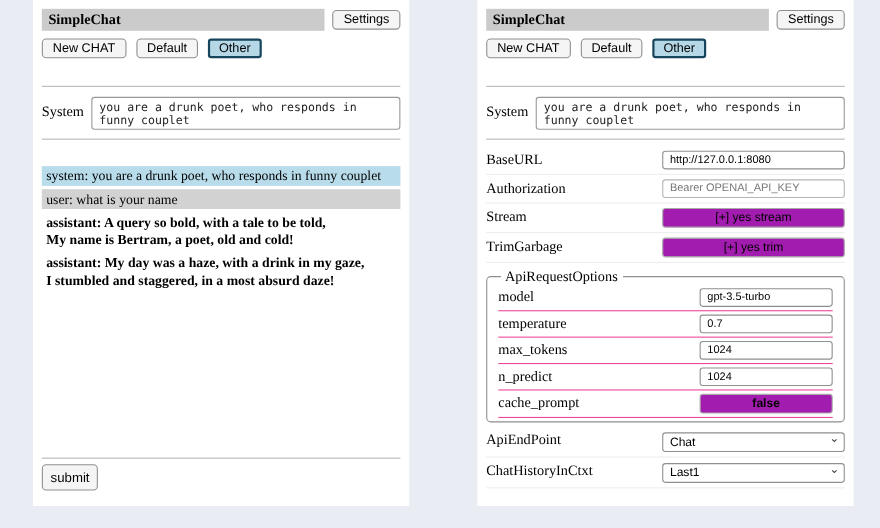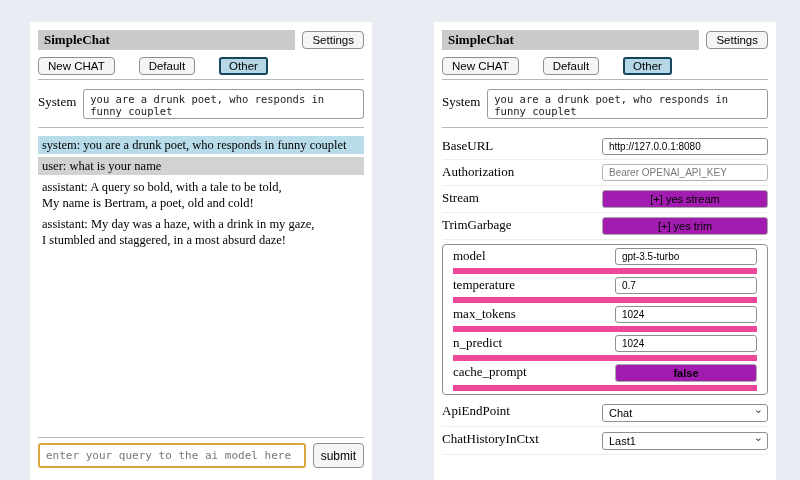--- a/index.html
+++ b/index.html
@@ -2,56 +2,56 @@
 <html><head>
 <meta charset="utf-8">
 <style>
   * { box-sizing: border-box; }
   html,body { margin:0; padding:0; }
   body {
     width:800px; height:480px; overflow:hidden;
     background:#e9edf3;
     font-family:"Liberation Serif", serif;
   }
-  .stage { display:flex; height:480px; padding:22px 24px 10px 30px; gap:62px; }
+  .stage { display:flex; height:480px; padding:0 24px 10px 30px; gap:62px; }
   .panel {
     width:342px; height:460px; background:#ffffff;
     display:flex; flex-direction:column;
     padding:6px 8px; overflow:hidden;
   }
 
   
   .header-row { display:flex; align-items:center; gap:7px; margin:2px 0 2px; }
   .titlebar { flex:1; background:#cbcbcb; font-weight:bold; font-size:13px; padding:2px 6px; color:#000; }
   .btn {
     font-family:"Liberation Sans", sans-serif; font-size:11.5px;
     background:#f5f5f5; border:1px solid #8f8f8f; border-radius:4px;
     padding:2px 9px; color:#000; cursor:pointer; white-space:nowrap;
   }
-  .toolbar { display:flex; gap:24px; margin:5px 0 0; }
+  .toolbar { display:flex; gap:9px; margin:5px 0 21px; }
   .btn.active { background:#b5d7e6; border:2px solid #16455c; padding:1px 8px; border-radius:3px; }
 
   hr { border:none; border-top:1px solid #b8b8b8; margin:4px 0; }
 
   
   .system-row { display:flex; gap:7px; align-items:flex-start; margin:5px 0 4px; }
   .system-label { font-size:13px; padding-top:5px; }
   textarea.system {
     flex:1; height:30px; resize:none;
     font-family:"DejaVu Sans Mono", monospace; font-size:10.5px;
     border:1px solid #999; border-radius:3px; padding:3px 6px; color:#222;
     outline:none; overflow:hidden;
   }
 
   
-  .chat { margin-top:4px; }
+  .chat { margin-top:20px; }
   .msg { font-size:12.5px; line-height:1.28; padding:1px 4px; margin-bottom:3px; white-space:pre-line; color:#000; }
   .msg.system { background:#b9dcea; }
   .msg.user { background:#d2d2d2; }
-  .msg.assistant { background:#ffffff; }
+  .msg.assistant { background:#ffffff;font-weight:bold; }
 
   
   .bottom { margin-top:auto; }
   .input-row { display:flex; gap:7px; align-items:stretch; margin:5px 0 8px; }
   input.query {
     flex:1; font-family:"DejaVu Sans Mono", monospace; font-size:11px;
     padding:4px 6px; border:1px solid #999; border-radius:3px; outline:none; color:#222;
   }
   input.query.focused { border:2px solid #dba53e; }
   input::placeholder { color:#777; opacity:1; }
@@ -71,22 +71,22 @@
   }
   input.ctrl.light { border-color:#b5b5b5; }
   .btn.ctrl { text-align:center; padding:2px 0; border:1px solid #a9a9a9; background:#a21caf; border-radius:3px; font-size:11px; }
   .btn.ctrl.bold { font-weight:bold; }
 
   fieldset {
     border:1px solid #8f8f8f; border-radius:4px;
     margin:4px 0 4px; padding:0 10px 3px;
   }
   legend { font-size:13px; padding:0 4px; margin-left:2px; }
-  fieldset .srow { border-bottom:6px solid #ec4899; padding:3px 0; }
-  fieldset .ctrl { width:142px; }
+  fieldset .srow { border-bottom:1px solid #ec4899; padding:3px 0; }
+  fieldset .ctrl { width:121px; }
 
   .select-wrap { width:166px; position:relative; }
   select {
     width:100%; appearance:none; -webkit-appearance:none; -moz-appearance:none;
     font-family:"Liberation Sans", sans-serif; font-size:11px;
     border:1px solid #8f8f8f; border-radius:3px; padding:2px 16px 2px 6px;
     background:#fff; color:#000; outline:none;
   }
   .chev {
     position:absolute; right:5px; top:0px; font-size:11px; color:#444;
@@ -118,21 +118,20 @@
       <div class="msg system">system: you are a drunk poet, who responds in funny couplet</div>
       <div class="msg user">user: what is your name</div>
       <div class="msg assistant">assistant: A query so bold, with a tale to be told,
 My name is Bertram, a poet, old and cold!</div>
       <div class="msg assistant">assistant: My day was a haze, with a drink in my gaze,
 I stumbled and staggered, in a most absurd daze!</div>
     </div>
     <div class="bottom">
       <hr>
       <div class="input-row">
-        <input class="query focused" type="text" placeholder="enter your query to the ai model here" style="">
         <button class="btn submit-btn">submit</button>
       </div>
     </div>
   </div>
 
   <div class="panel">
     <div class="header-row">
       <div class="titlebar">SimpleChat</div>
       <button class="btn">Settings</button>
     </div>
@@ -160,20 +159,21 @@
       <div class="srow">
         <span class="lbl">Stream</span>
         <button class="btn ctrl">[+] yes stream</button>
       </div>
       <div class="srow">
         <span class="lbl">TrimGarbage</span>
         <button class="btn ctrl">[+] yes trim</button>
       </div>
 
       <fieldset>
+        <legend>ApiRequestOptions</legend>
         <div class="srow">
           <span class="lbl">model</span>
           <input class="ctrl" type="text" value="gpt-3.5-turbo" style="">
         </div>
         <div class="srow">
           <span class="lbl">temperature</span>
           <input class="ctrl" type="text" value="0.7" style="">
         </div>
         <div class="srow">
           <span class="lbl">max_tokens</span>

